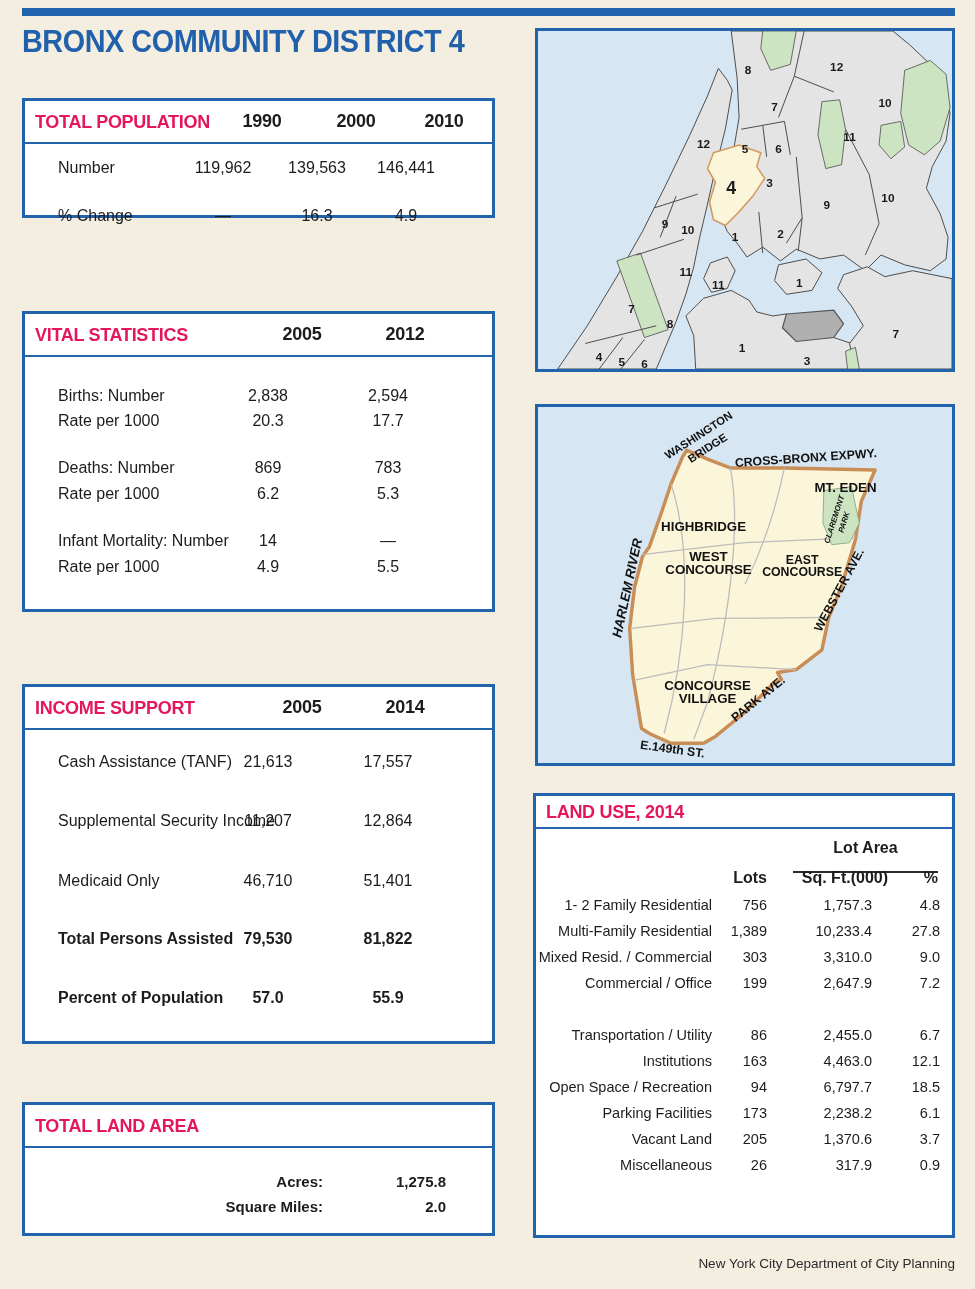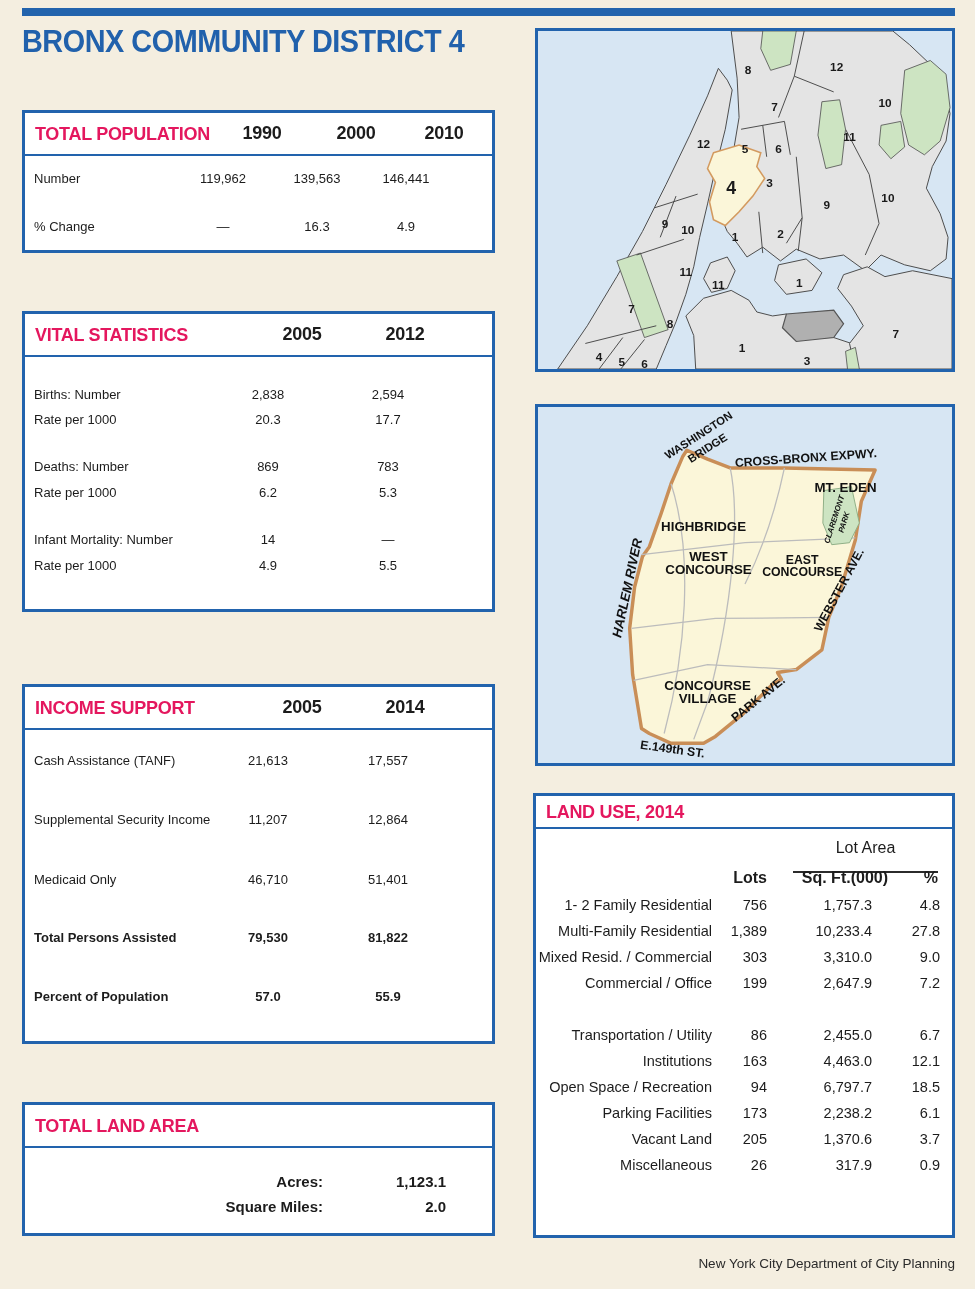--- a/index.html
+++ b/index.html
@@ -8,32 +8,32 @@
   .topbar{position:absolute;left:22px;top:8px;width:933px;height:8px;background:#2263ad;}
   .pagetitle{position:absolute;left:22px;top:24px;font-size:31px;font-weight:bold;color:#2161ac;
              letter-spacing:-0.5px;transform:scaleX(0.93);transform-origin:left top;white-space:nowrap;}
   .panel{position:absolute;background:#fff;border:3px solid #2263ad;box-sizing:border-box;}
   .phead{position:relative;height:41px;border-bottom:2px solid #2263ad;}
   .ptitle{position:absolute;left:10px;top:50%;transform:translateY(-50%);color:#e4175e;
           font-size:18px;font-weight:bold;letter-spacing:-0.3px;white-space:nowrap;}
   .yr{position:absolute;top:10px;width:80px;text-align:center;font-size:18px;font-weight:bold;letter-spacing:-0.3px;}
   .pop .y1{left:197px}.pop .y2{left:291px}.pop .y3{left:379px}
   .two .y1{left:237px}.two .y2{left:340px}
-  .trow{position:relative;height:20px;font-size:13px;}
+  .trow{position:relative;height:20px;font-size:16px;margin-left:24px;}
   .trow.b{font-weight:bold;}
   .lbl{position:absolute;left:9px;white-space:nowrap;}
   .val{position:absolute;width:120px;text-align:center;white-space:nowrap;}
   .pop .v1{right:209px}.pop .v2{right:115px}.pop .v3{right:26px}
   .two .v1{right:164px}.two .v2{right:44px}
   .larow{position:relative;height:20px;font-size:15px;font-weight:bold;}
   .larow .k{position:absolute;right:169px;width:220px;text-align:right;white-space:nowrap;}
   .larow .v{position:absolute;right:46px;width:110px;text-align:right;white-space:nowrap;}
   .lu-body{position:relative;height:404px;}
   .lu-grouphead{position:absolute;left:257px;top:10px;width:145px;text-align:center;
-                font-size:16px;font-weight:normal;border-bottom:2px solid #2b2b2b;padding-bottom:14px;}
+                font-size:16px;font-weight:bold;border-bottom:2px solid #2b2b2b;padding-bottom:14px;}
   .lu-colhead{position:absolute;top:40px;font-size:16px;font-weight:bold;text-align:right;white-space:nowrap;}
   .ch-lots{right:185px;width:80px}.ch-sqft{right:64px;width:120px}.ch-pct{right:14px;width:60px}
   .lurow{position:absolute;left:0;right:0;height:20px;font-size:14.5px;}
   .lurow.b{font-weight:bold;font-size:15px;}
   .lul{position:absolute;right:240px;width:240px;text-align:right;white-space:nowrap;}
   .luv{position:absolute;text-align:right;white-space:nowrap;}
   .lu-lots{right:185px;width:70px}.lu-sqft{right:80px;width:100px}.lu-pct{right:12px;width:55px}
   .mapbox{position:absolute;border:3px solid #2263ad;box-sizing:border-box;background:#d7e6f3;}
   .mapbox svg{display:block;width:100%;height:100%;}
   .footer{position:absolute;right:20px;top:1256px;font-size:13.5px;color:#2b2b2b;}
@@ -45,21 +45,21 @@
   .ital{font-style:italic;}
 </style>
 </head>
 <body>
 
 <div class="page">
 
   <div class="topbar"></div>
   <div class="pagetitle">BRONX COMMUNITY DISTRICT 4</div>
 
-  <div class="panel pop" style="left:22px;top:110px;width:473px;height:143px;">
+  <div class="panel pop" style="left:22px;top:98px;width:473px;height:120px;">
     <div class="phead">
       <span class="ptitle">TOTAL POPULATION</span>
       <span class="yr y1">1990</span>
       <span class="yr y2">2000</span>
       <span class="yr y3">2010</span>
     </div>
     <div class="trow" style="margin-top:15px">
       <span class="lbl">Number</span>
       <span class="val v1">119,962</span>
       <span class="val v2">139,563</span>
@@ -143,21 +143,21 @@
       <span class="val v2">55.9</span>
     </div>
   </div>
 
   <div class="panel" style="left:22px;top:1102px;width:473px;height:134px;">
     <div class="phead">
       <span class="ptitle">TOTAL LAND AREA</span>
     </div>
     <div class="larow" style="margin-top:25px">
       <span class="k">Acres:</span>
-      <span class="v">1,123.1</span>
+      <span class="v">1,275.8</span>
     </div>
     <div class="larow" style="margin-top:5px">
       <span class="k">Square Miles:</span>
       <span class="v">2.0</span>
     </div>
   </div>
 
   <div class="mapbox" style="left:535px;top:28px;width:420px;height:344px;">
     <svg viewBox="0 0 420 344" preserveAspectRatio="none">
       <rect x="0" y="0" width="420" height="344" fill="#d7e6f3"></rect>

